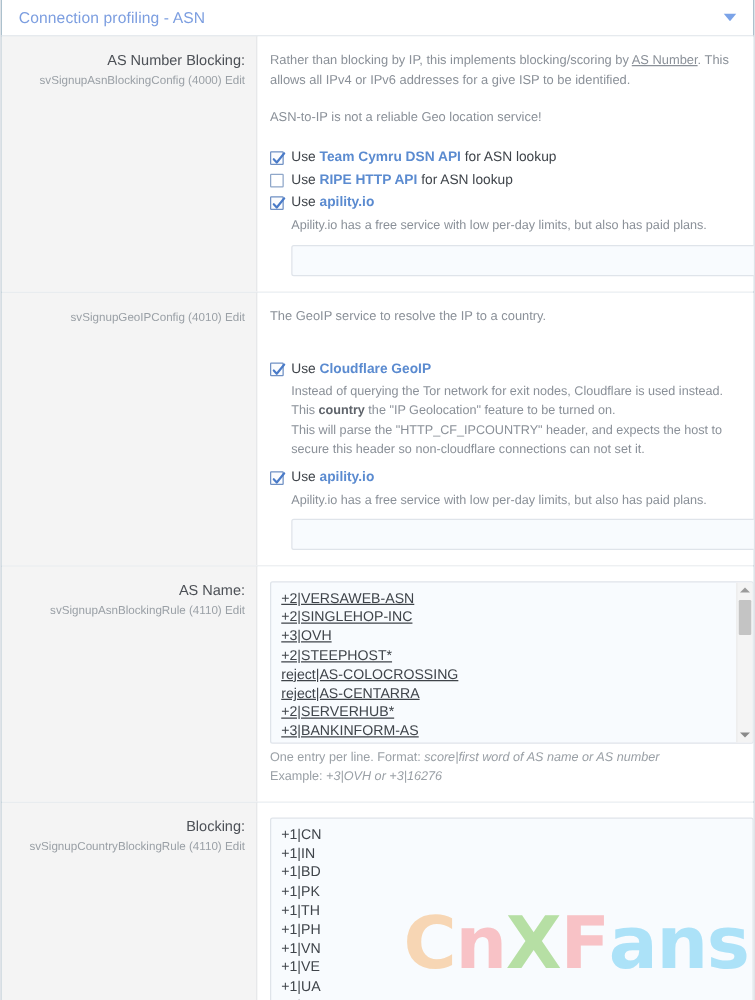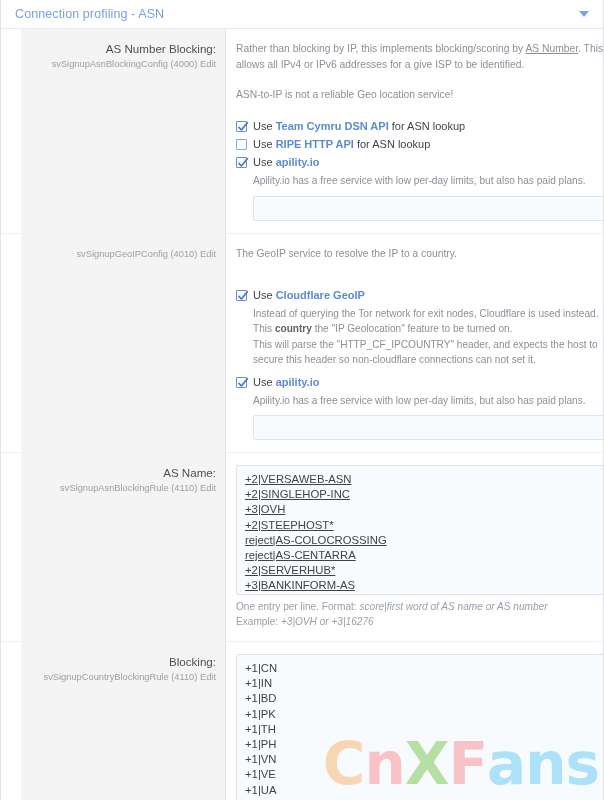--- a/index.html
+++ b/index.html
@@ -64,21 +64,20 @@
   .row:last-child { border-bottom: none; }
 
   .row-label {
     width: 205px;
     min-width: 205px;
     box-sizing: border-box;
     background: #f4f4f4;
     border-right: 1px solid #e2e4e6;
     padding: 12px 9px 10px 10px;
     text-align: right;
-    margin-left: 20px;
   }
   .label-title {
     font-size: 11.6px;
     color: #4c5056;
     font-weight: 400;
     line-height: 15px;
   }
   .label-sub {
     margin-top: 2px;
     font-size: 9.3px;
@@ -232,21 +231,21 @@
     font-size: 10.1px;
     line-height: 14.5px;
     color: #9aa0a6;
   }
   .helper i { font-style: italic; }
 
   
   .watermark {
     position: absolute;
     right: 4px;
-    bottom: 7px;
+    bottom: 17px;
     font-size: 58px;
     font-weight: 700;
     font-family: "DejaVu Sans", sans-serif;
     letter-spacing: -1px;
     line-height: 1;
     pointer-events: none;
     opacity: .62;
     white-space: nowrap;
   }
   .watermark span { display: inline-block; }

